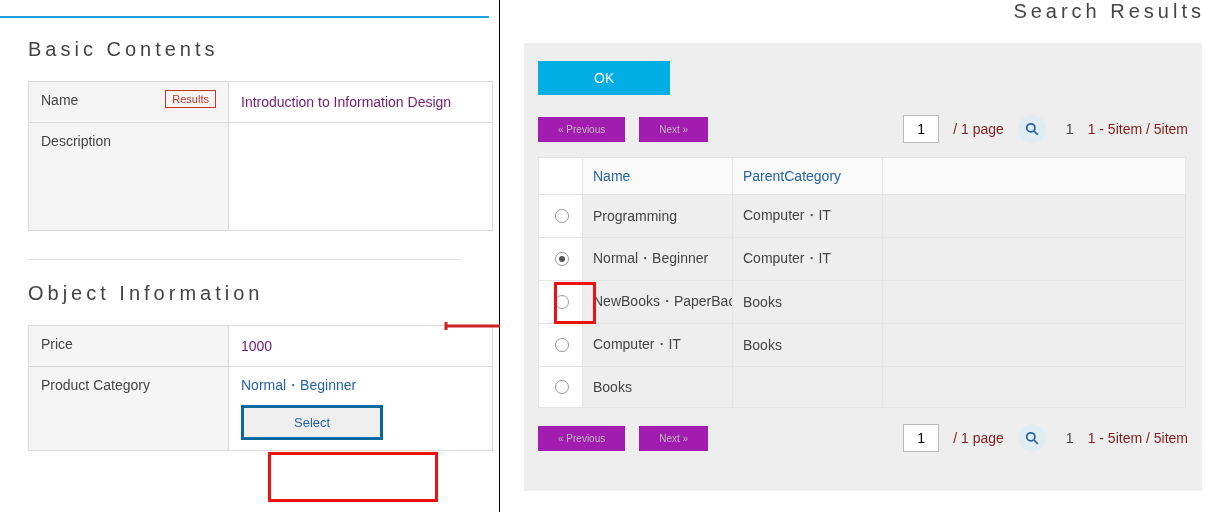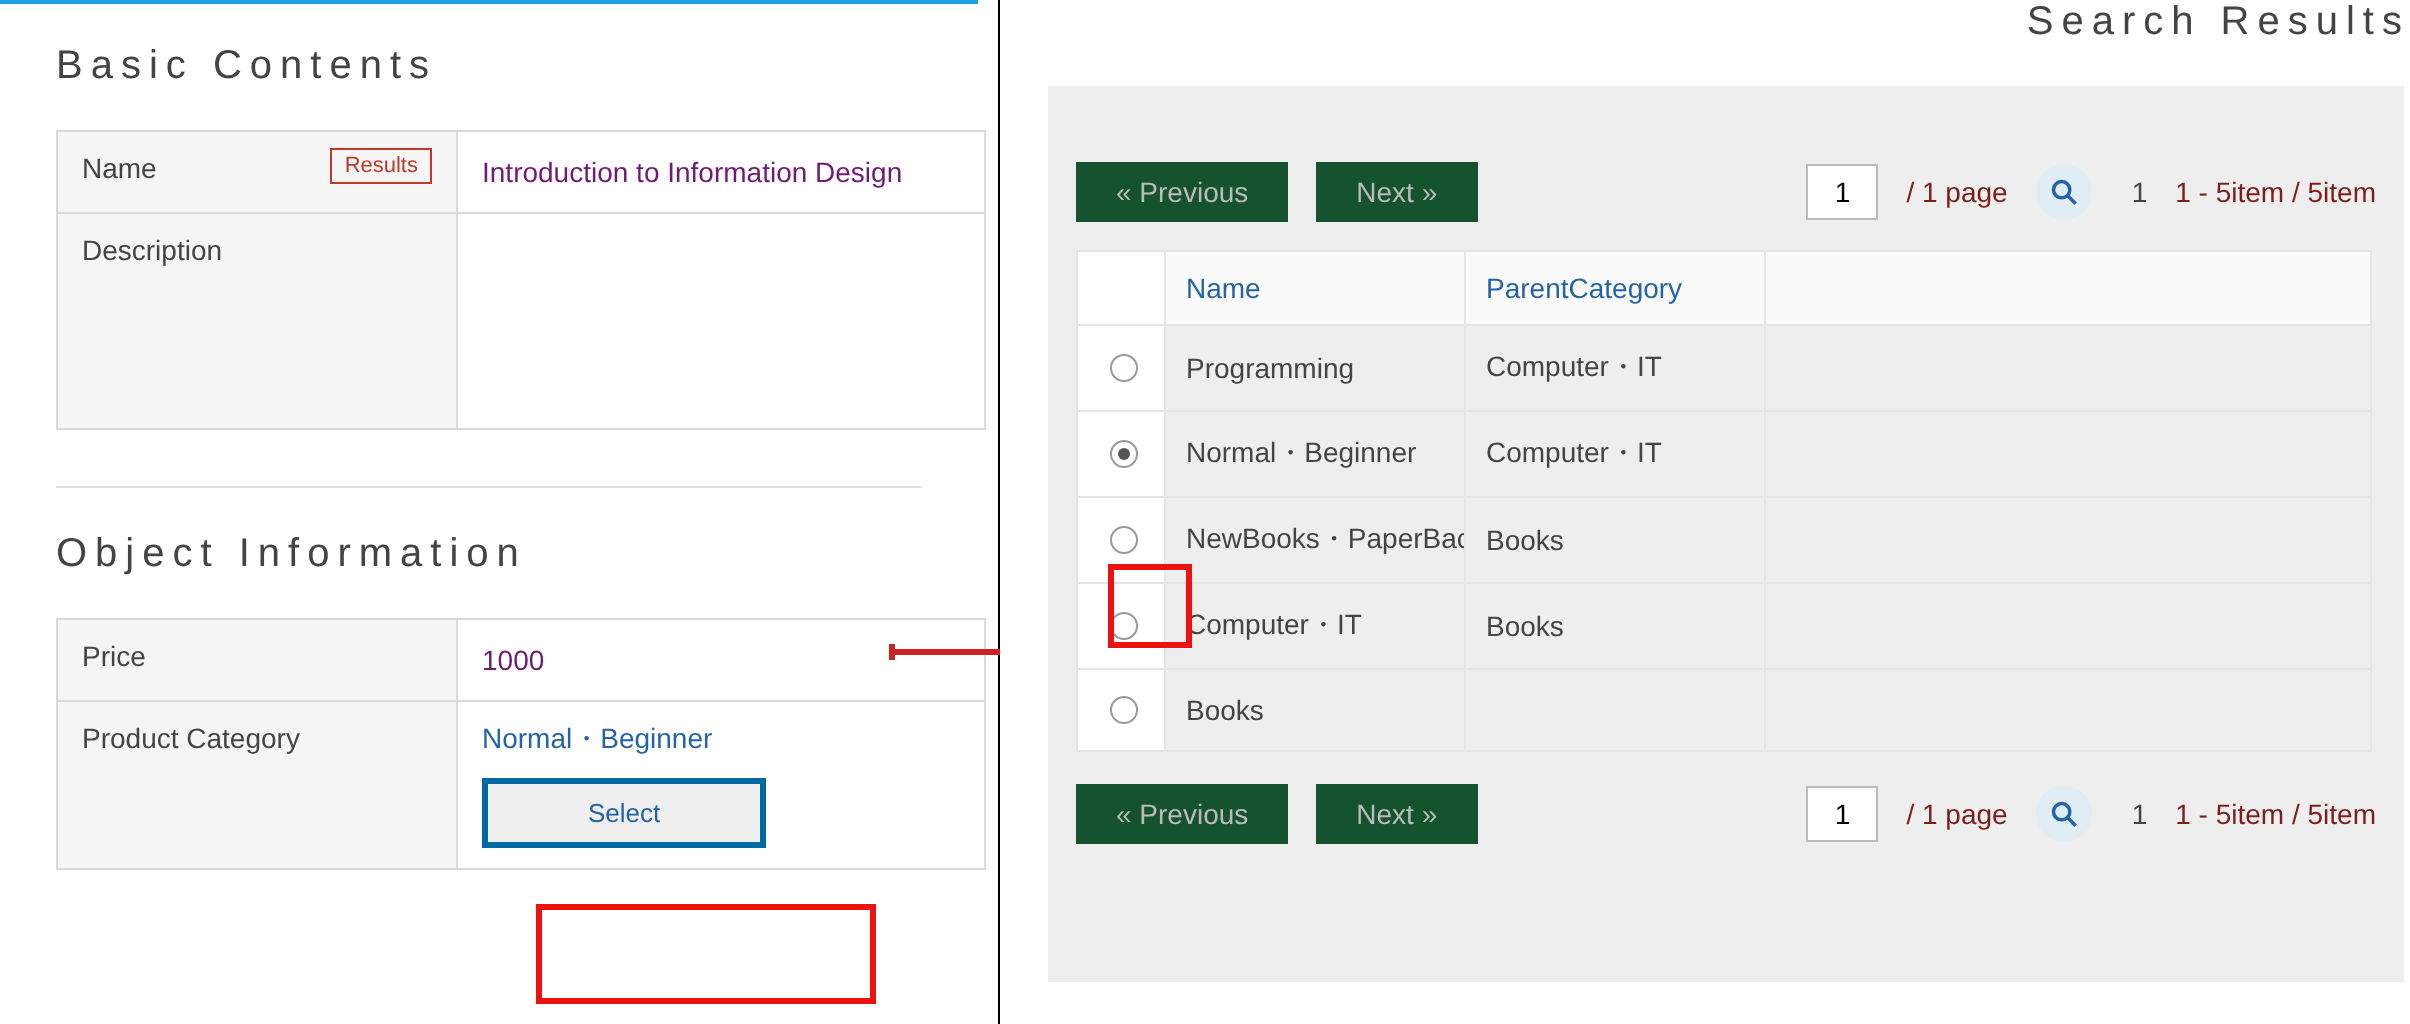--- a/index.html
+++ b/index.html
@@ -14,21 +14,21 @@
   .layout {
     display: flex;
     height: 512px;
     position: relative;
   }
   
   .left {
     width: 500px;
     flex-shrink: 0;
     border-right: 1px solid #000;
-    padding: 0 10px 0 0;
+    padding: 16px 10px 0 0;
     position: relative;
   }
   .topline {
     height: 2px;
     background: #1e9fe0;
     margin: 0 0 20px 0;
   }
   .section-title {
     font-size: 20px;
     letter-spacing: 4px;
@@ -138,25 +138,25 @@
   }
   .pager-row {
     display: flex;
     align-items: center;
     gap: 14px;
     margin: 20px 0 14px 0;
     font-size: 14px;
     color: #555;
   }
   .pbtn {
-    background: #14532d;
+    background: #a21caf;
     border: none;
     color: #bbb;
     padding: 7px 20px;
-    font-size: 14px;
+    font-size: 10px;
   }
   .pageinput {
     width: 36px;
     height: 28px;
     border: 1px solid #bbb;
     text-align: center;
     font-size: 14px;
   }
   .pagetext { color: #7f1d1d; }
   .magnifier {
@@ -289,20 +289,21 @@
   <svg class="arrow" viewBox="0 0 110 28">
     <line x1="2" y1="14" x2="90" y2="14" stroke="#c22" stroke-width="3"></line>
     <line x1="2" y1="10" x2="2" y2="18" stroke="#c22" stroke-width="3"></line>
     <polygon points="88,5 108,14 88,23" fill="none" stroke="#c22" stroke-width="3"></polygon>
   </svg>
 
   <div class="right">
     <h2 class="section-title">Search Results</h2>
 
     <div class="right-inner">
+      <button class="btn-ok">OK</button>
 
       
       <div class="pager-row">
         <button class="pbtn">«   Previous</button>
         <button class="pbtn">Next   »</button>
         <div style="flex:1"></div>
         <input class="pageinput" value="1" style="">
         <span class="pagetext">/  1 page</span>
         <span class="magnifier">
           <svg viewBox="0 0 24 24" fill="none" stroke="currentColor" stroke-width="3">

